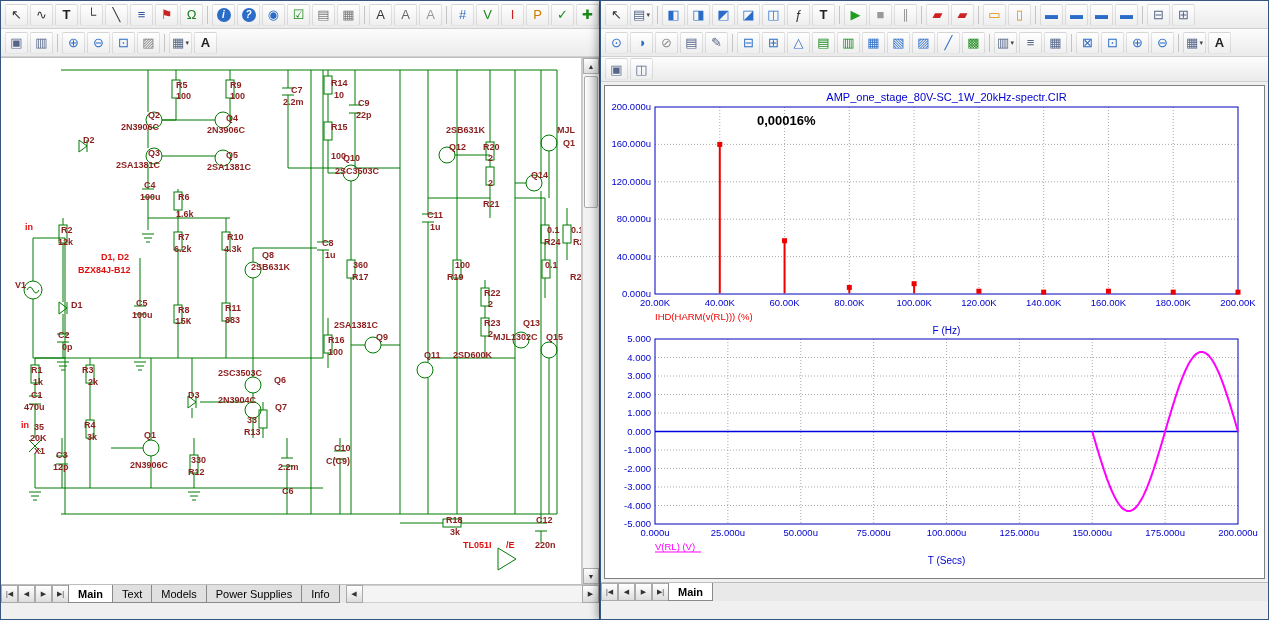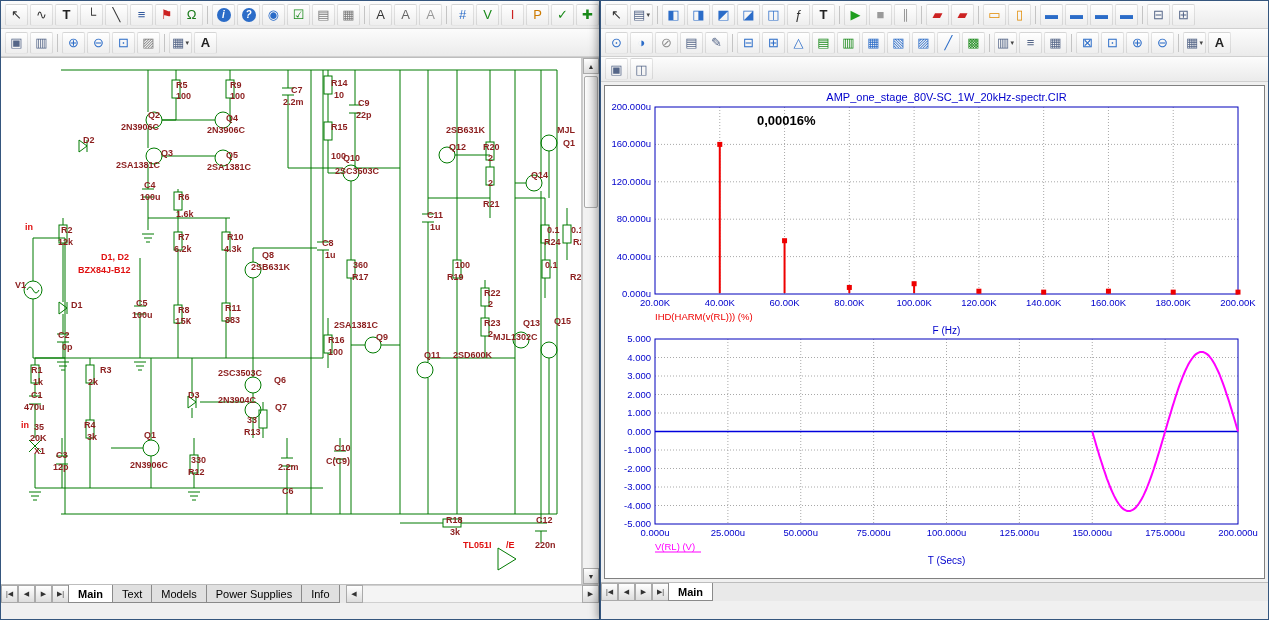--- a/index.html
+++ b/index.html
@@ -252,21 +252,21 @@
             <span class="sch-label" style="left: 330px; top: 20px;">R14</span>
             <span class="sch-label" style="left: 333px; top: 32px;">10</span>
             <span class="sch-label" style="left: 357px; top: 40px;">C9</span>
             <span class="sch-label" style="left: 355px; top: 52px;">22p</span>
             <span class="sch-label" style="left: 330px; top: 64px;">R15</span>
             <span class="sch-label" style="left: 330px; top: 93px;">100</span>
             <span class="sch-label" style="left: 147px; top: 52px;">Q2</span>
             <span class="sch-label" style="left: 120px; top: 64px;">2N3906C</span>
             <span class="sch-label" style="left: 225px; top: 55px;">Q4</span>
             <span class="sch-label" style="left: 206px; top: 67px;">2N3906C</span>
-            <span class="sch-label" style="left: 160px; top: 90px;">Q3</span>
+            <span class="sch-label" style="left: 147px; top: 90px;">Q3</span>
             <span class="sch-label" style="left: 115px; top: 102px;">2SA1381C</span>
             <span class="sch-label" style="left: 225px; top: 92px;">Q5</span>
             <span class="sch-label" style="left: 206px; top: 104px;">2SA1381C</span>
             <span class="sch-label" style="left: 342px; top: 95px;">Q10</span>
             <span class="sch-label" style="left: 334px; top: 108px;">2SC3503C</span>
             <span class="sch-label" style="left: 445px; top: 67px;">2SB631K</span>
             <span class="sch-label" style="left: 448px; top: 84px;">Q12</span>
             <span class="sch-label" style="left: 482px; top: 84px;">R20</span>
             <span class="sch-label" style="left: 487px; top: 95px;">2</span>
             <span class="sch-label" style="left: 482px; top: 109px; margin-top: 32px;">R21</span>
@@ -317,26 +317,26 @@
             <span class="sch-label" style="left: 333px; top: 262px;">2SA1381C</span>
             <span class="sch-label" style="left: 375px; top: 274px;">Q9</span>
             <span class="sch-label" style="left: 327px; top: 277px;">R16</span>
             <span class="sch-label" style="left: 327px; top: 289px;">100</span>
             <span class="sch-label" style="left: 483px; top: 230px;">R22</span>
             <span class="sch-label" style="left: 487px; top: 241px;">2</span>
             <span class="sch-label" style="left: 483px; top: 260px;">R23</span>
             <span class="sch-label" style="left: 487px; top: 271px;">2</span>
             <span class="sch-label" style="left: 522px; top: 260px;">Q13</span>
             <span class="sch-label" style="left: 492px; top: 274px;">MJL1302C</span>
-            <span class="sch-label" style="left: 545px; top: 258px; margin-left: 8px;">Q15</span>
+            <span class="sch-label" style="left: 545px; top: 274px;">Q15</span>
             <span class="sch-label" style="left: 423px; top: 292px;">Q11</span>
             <span class="sch-label" style="left: 452px; top: 292px;">2SD600K</span>
             <span class="sch-label" style="left: 30px; top: 307px;">R1</span>
             <span class="sch-label" style="left: 32px; top: 319px;">1k</span>
-            <span class="sch-label" style="left: 99px; top: 307px; text-align: center;">R3</span>
+            <span class="sch-label" style="left: 81px; top: 307px; text-align: center;">R3</span>
             <span class="sch-label" style="left: 87px; top: 319px;">2k</span>
             <span class="sch-label" style="left: 30px; top: 332px;">C1</span>
             <span class="sch-label" style="left: 23px; top: 344px;">470u</span>
             <span class="sch-label" style="left: 217px; top: 310px;">2SC3503C</span>
             <span class="sch-label" style="left: 273px; top: 317px;">Q6</span>
             <span class="sch-label" style="left: 187px; top: 332px;">D3</span>
             <span class="sch-label" style="left: 217px; top: 337px;">2N3904C</span>
             <span class="sch-label" style="left: 274px; top: 344px;">Q7</span>
             <span class="sch-label" style="left: 246px; top: 357px;">33</span>
             <span class="sch-label" style="left: 243px; top: 369px;">R13</span>

